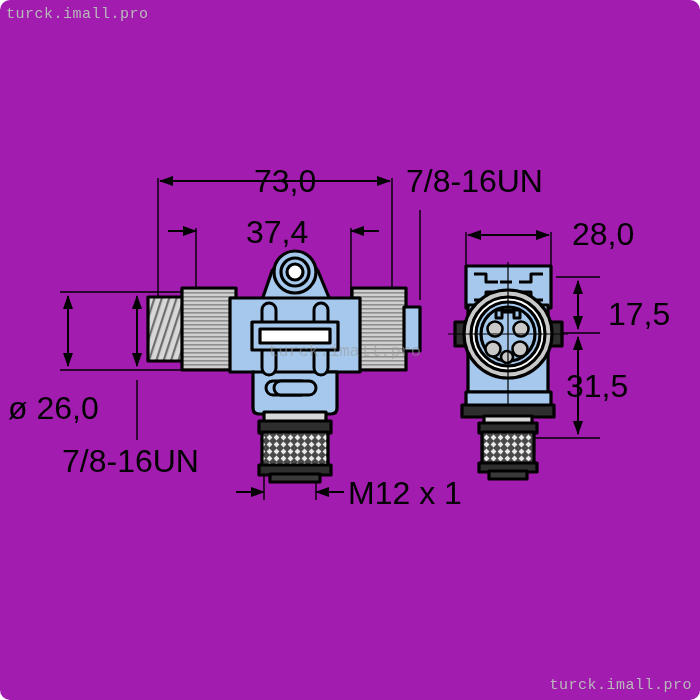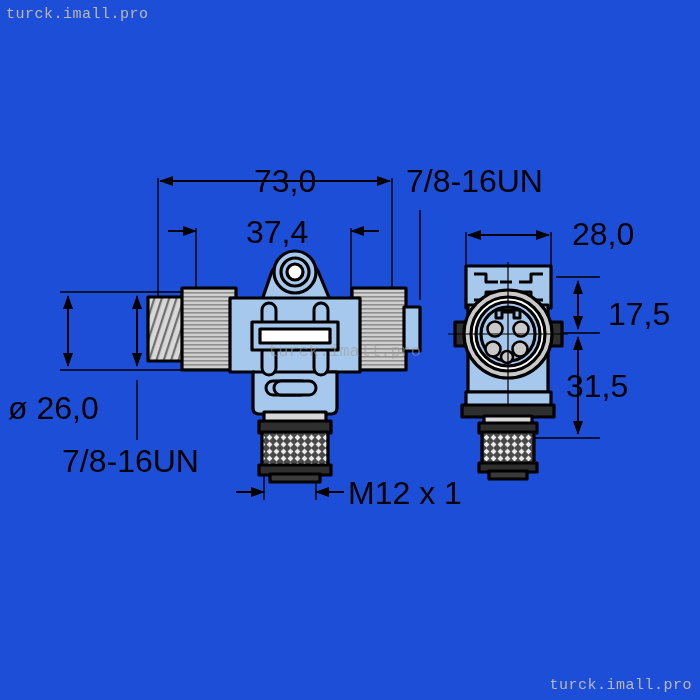--- a/index.html
+++ b/index.html
@@ -1,18 +1,18 @@
 <!DOCTYPE html>
 <html><head>
 <meta charset="utf-8">
 <style>
   html,body{margin:0;padding:0;background:#ffffff;}
   body{width:700px;height:700px;overflow:hidden;
        font-family:"Liberation Sans",sans-serif;}
-  #stage{position:relative;width:700px;height:700px;background:#1d4ed8;}
+  #stage{position:relative;width:700px;height:700px;background:#a21caf;border-radius:10px;}
   .wm{position:absolute;font-family:"Liberation Mono",monospace;
       font-size:15px;color:#b9b9b9;letter-spacing:.5px;white-space:nowrap;}
   #wm-tl{left:6px;top:6px;}
   #wm-br{right:8px;bottom:6px;}
   svg{position:absolute;left:0;top:0;}
   .dimtxt{font-family:"Liberation Sans",sans-serif;font-size:32px;fill:#000;}
   text{user-select:none;}
 </style>
 </head>
 <body>

